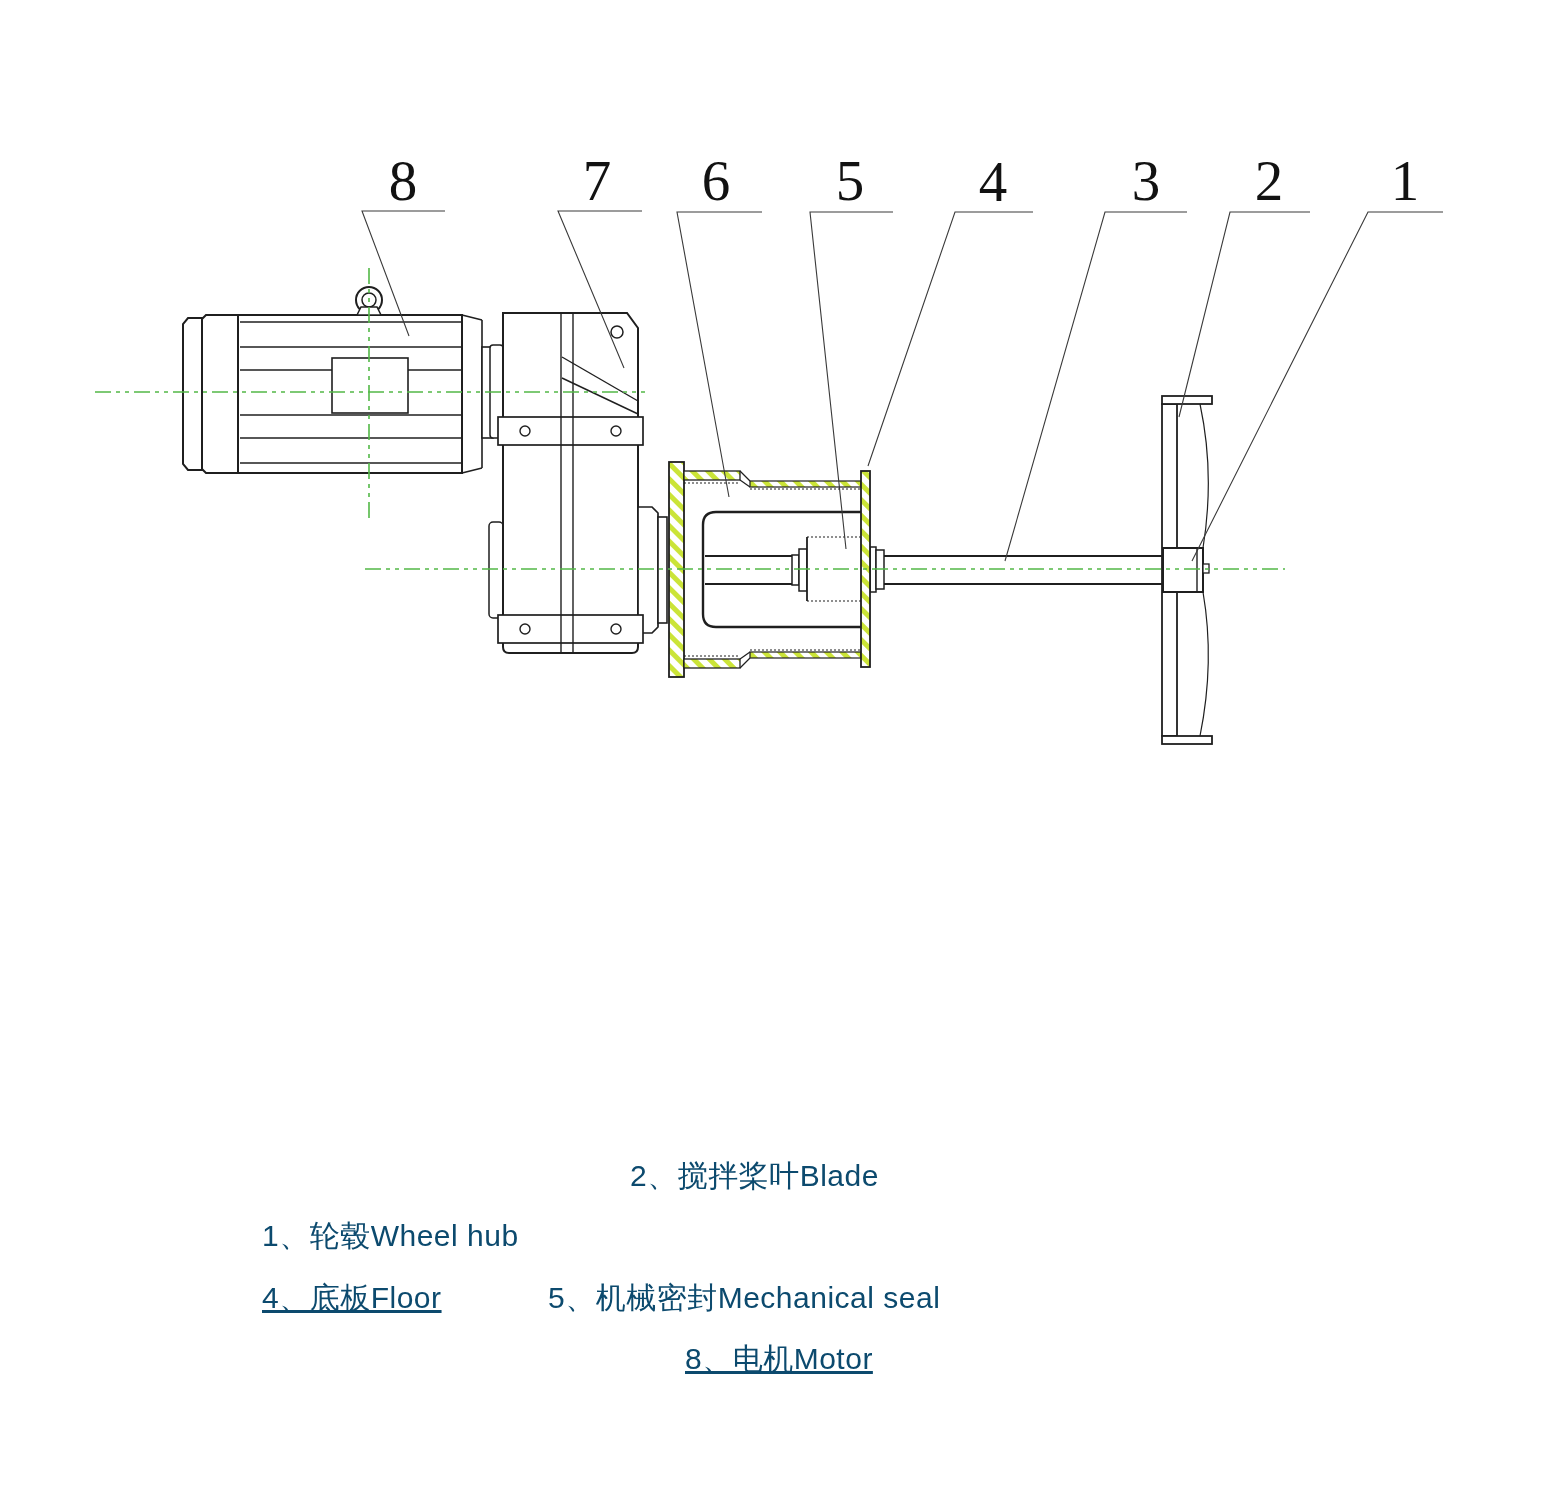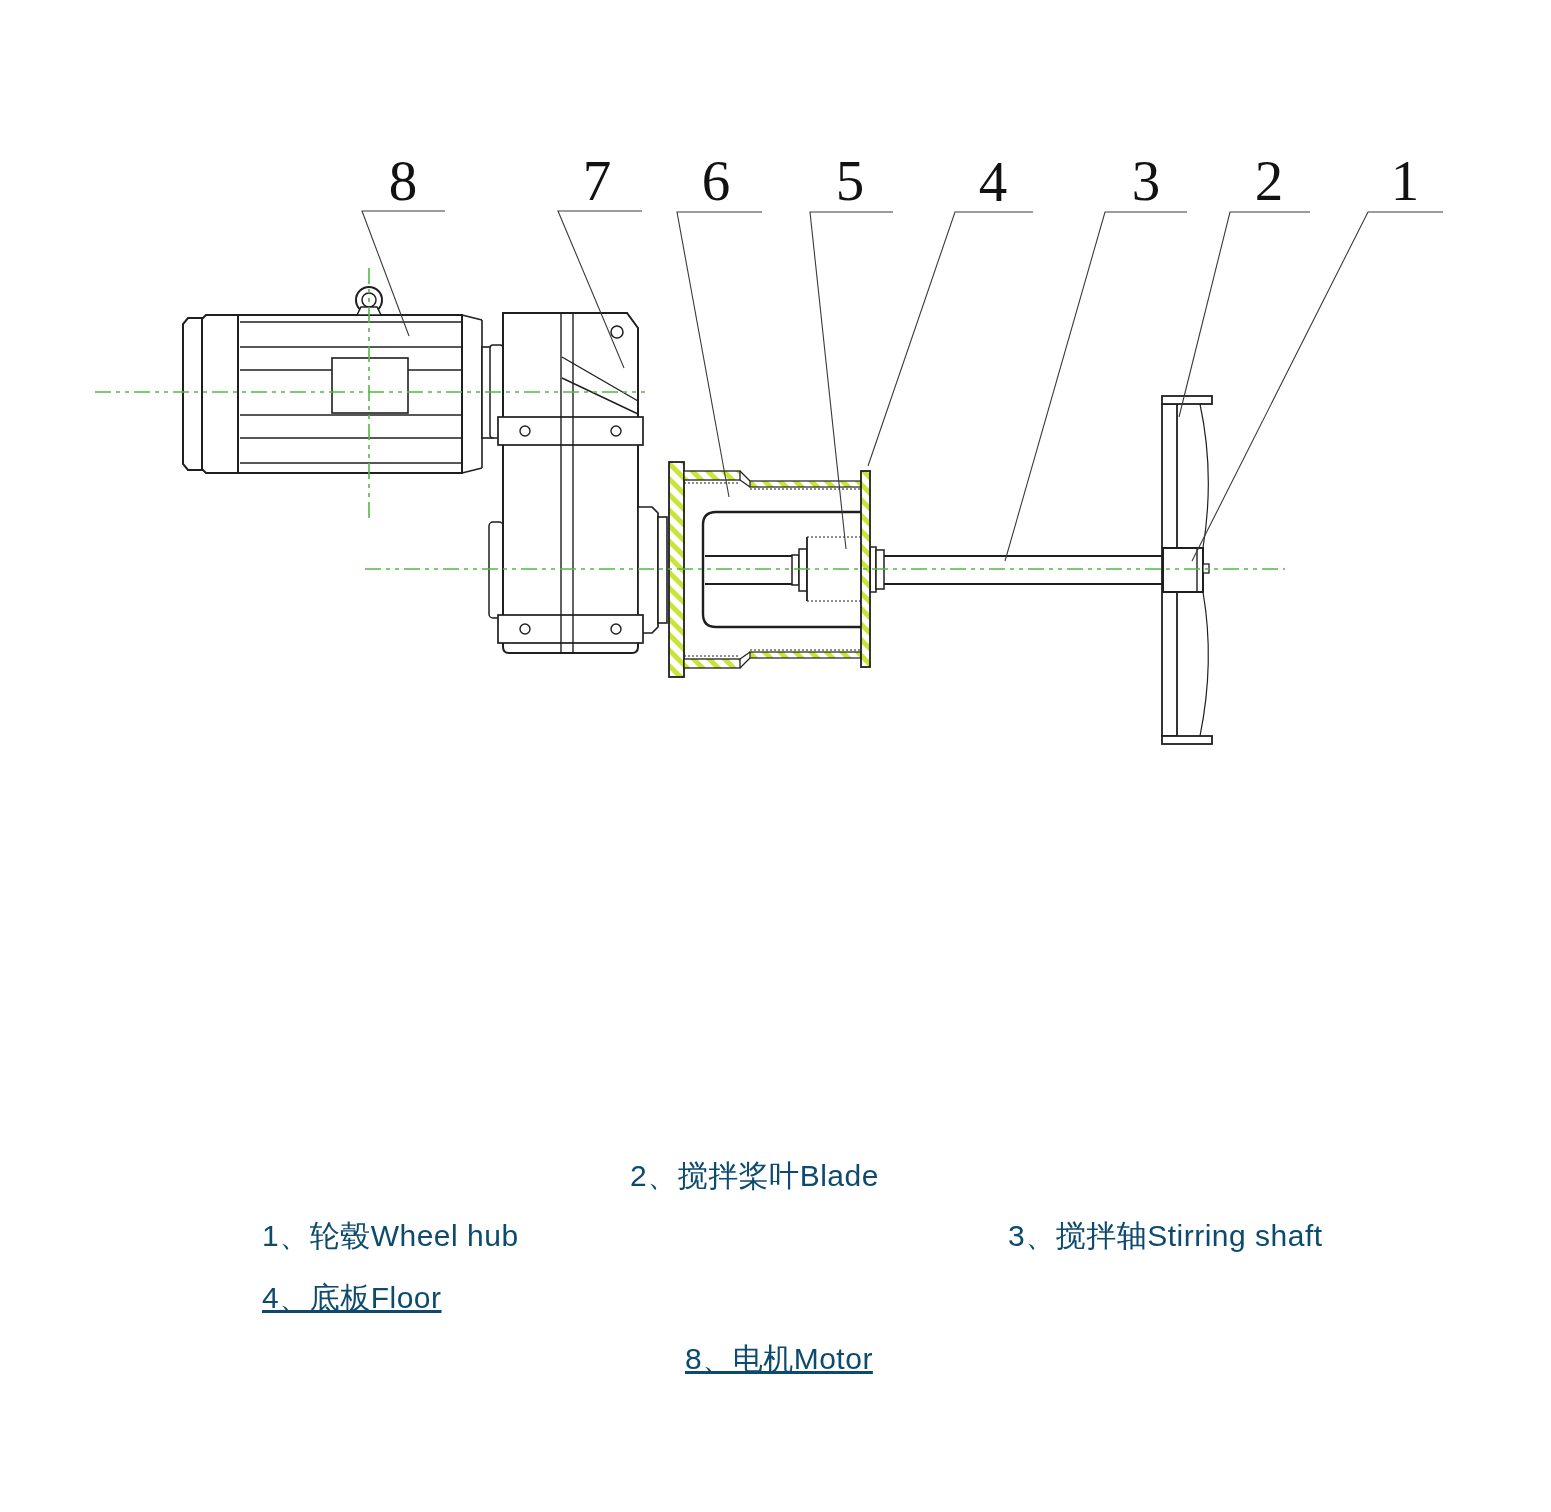--- a/index.html
+++ b/index.html
@@ -190,18 +190,18 @@
       <text class="callout-num" x="993" y="201">4</text>
       <text class="callout-num" x="1146" y="200">3</text>
       <text class="callout-num" x="1269" y="200">2</text>
       <text class="callout-num" x="1405" y="200">1</text>
     </g>
   </svg>
 
   <div class="legend">
     <span class="legend-item" style="left:262px; top:1216px;">1、轮毂Wheel hub</span>
     <span class="legend-item" style="left:630px; top:1156px;">2、搅拌桨叶Blade</span>
-    <span class="legend-item" style="left:1008px; top:1216px;">3、搅拌轴Stirring shaft</span>
     <span class="legend-item" style="left:262px; top:1278px;text-decoration:underline;">4、底板Floor</span>
+    <span class="legend-item" style="left:548px; top:1278px;">5、机械密封Mechanical seal</span>
     <span class="legend-item" style="left:685px; top:1339px;text-decoration:underline;">8、电机Motor</span>
   </div>
 
 </div>
 
 </body></html>

